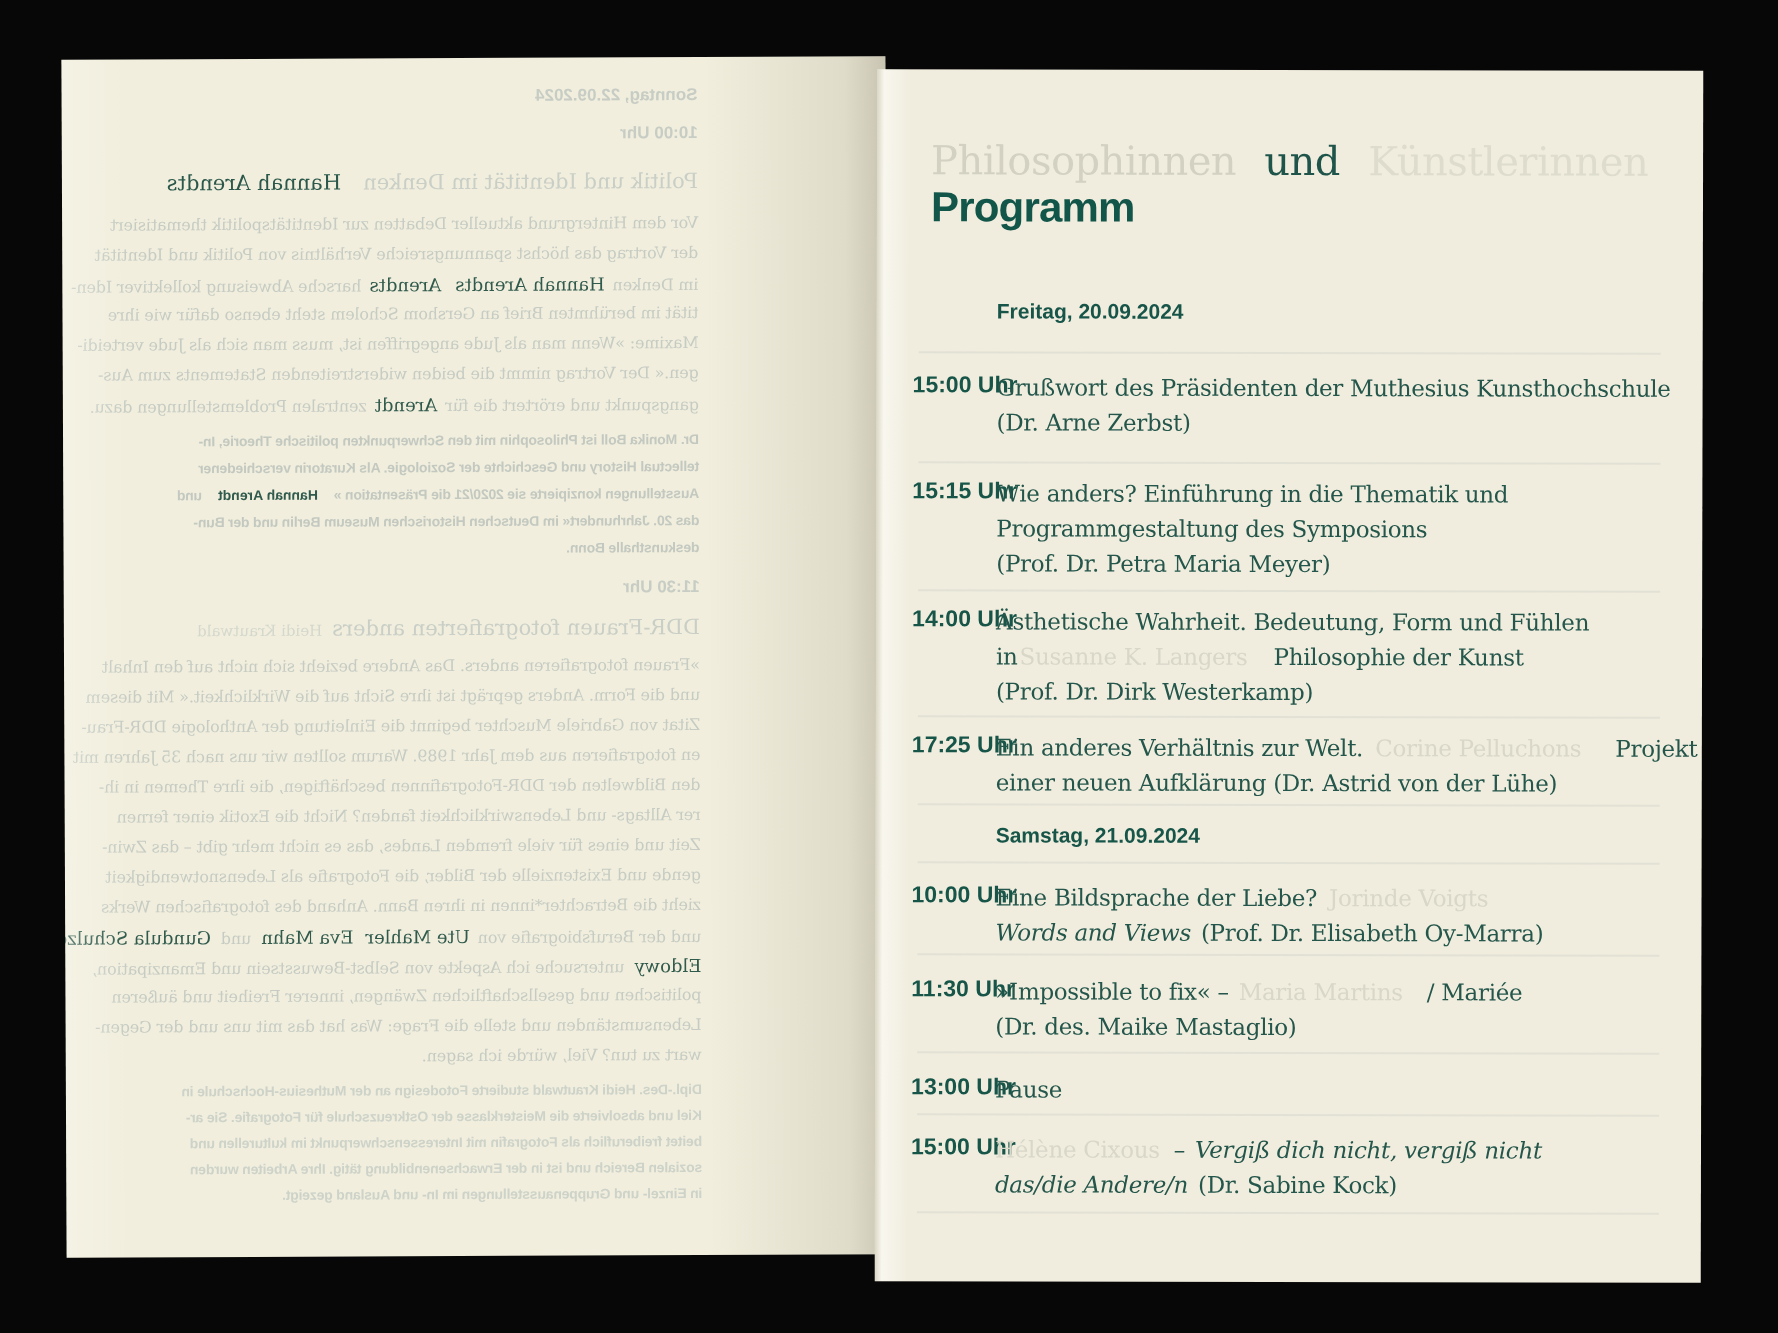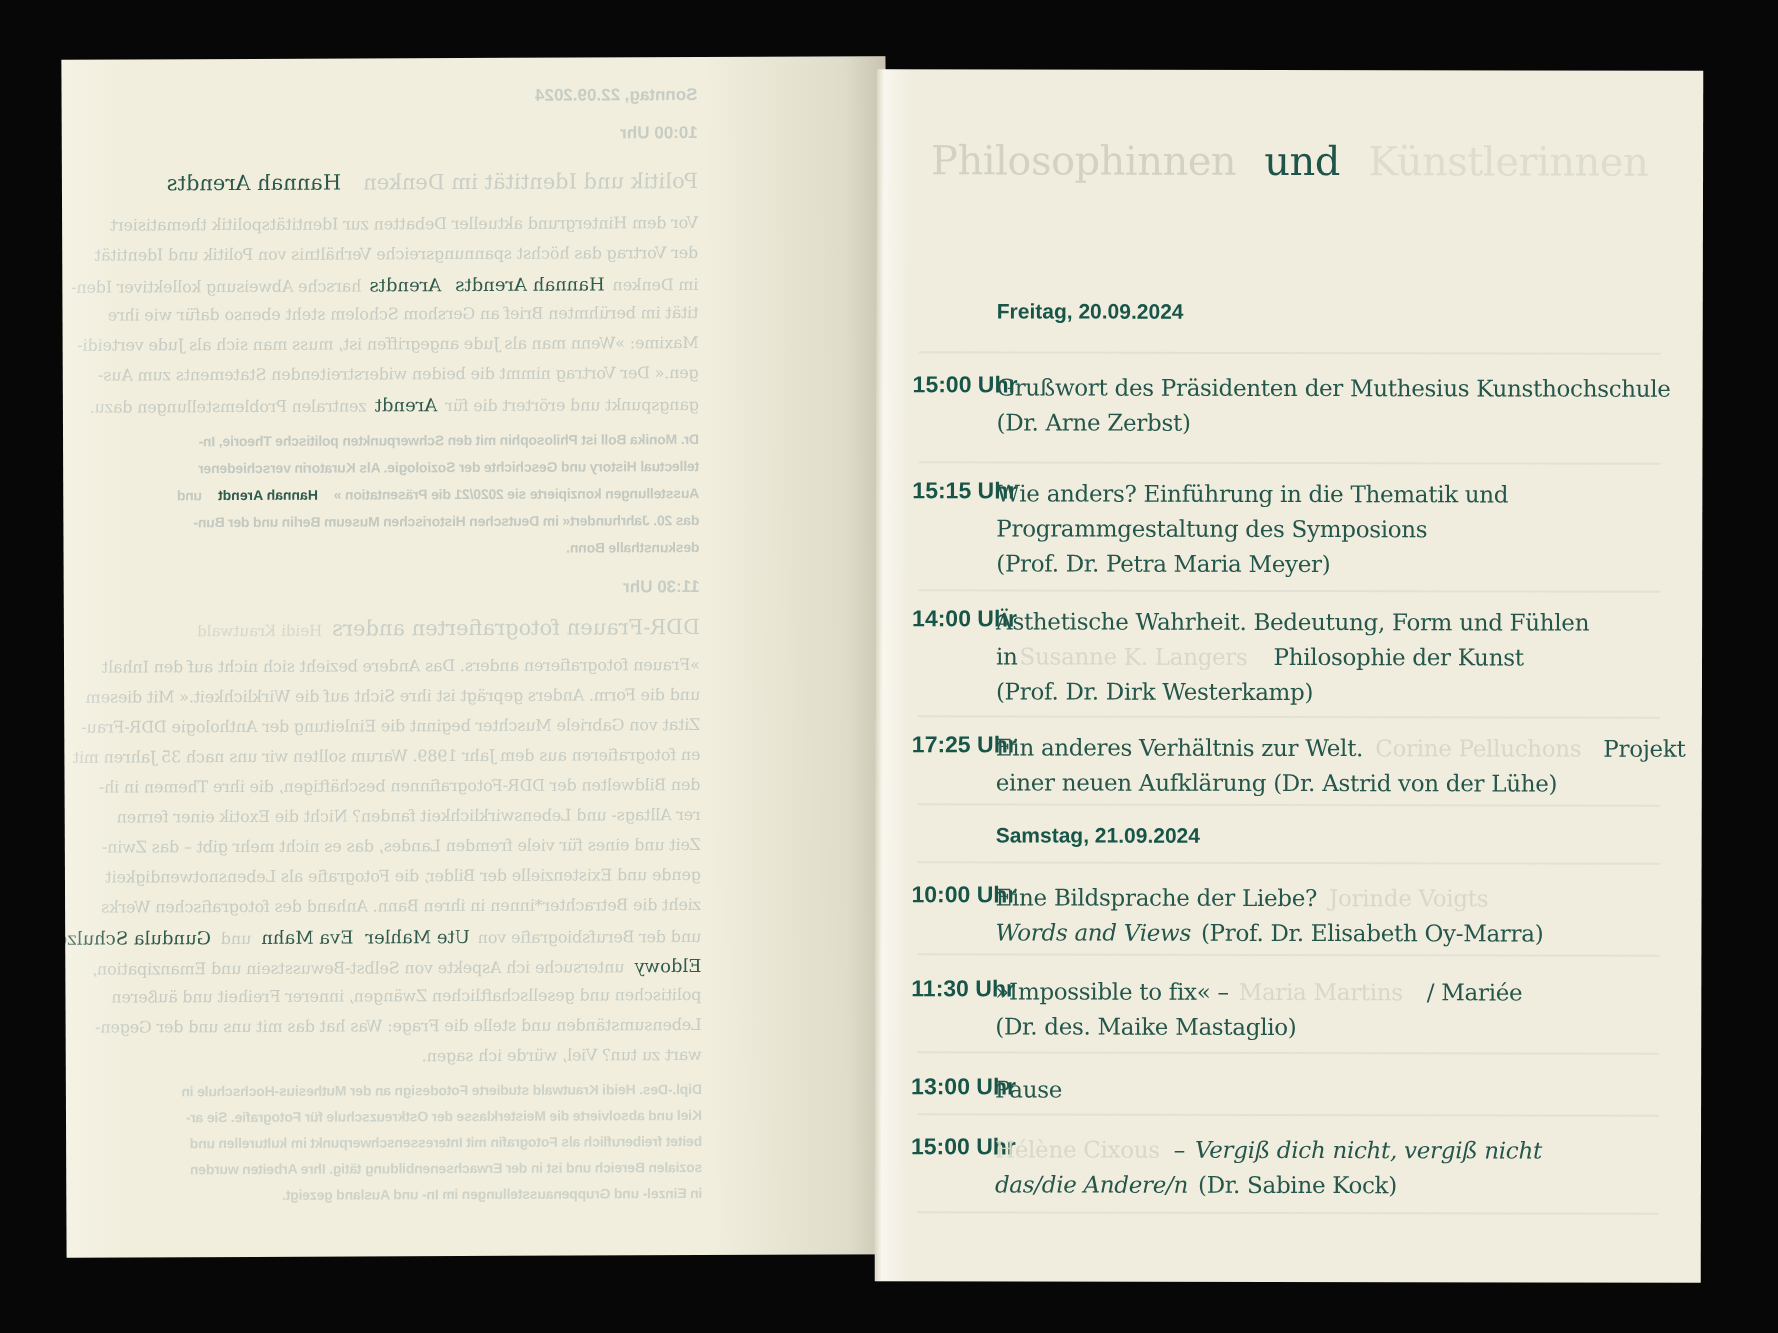--- a/index.html
+++ b/index.html
@@ -97,20 +97,21 @@
         <div class="lline" style="top: 1126px;"><span class="s-lsans2">in Einzel- und Gruppenausstellungen im In- und Ausland gezeigt.</span></div>
       </div>
   </div>
 
   <div id="right-page" class="page">
     <div id="rp-title2" class="rp-abs">
       <span class="tghost">Philosophinnen</span>
       <span class="tdark" style="margin-left:16px">und</span>
       <span class="tghost2" style="margin-left:16px">Künstlerinnen</span>
     </div>
+    <div id="rp-programm" class="rp-abs">Programm</div>
     <div id="right-rows">
         <div class="day" style="top: 230px;">Freitag, 20.09.2024</div>
         <div class="rule" style="top: 282px;"></div>
         <div class="entry" style="top: 302px;">
           <span class="etime">15:00 Uhr</span>
           <div class="elines">
             <div class="eline"><span class="s-dark">Grußwort des Präsidenten der Muthesius Kunsthochschule</span></div>
             <div class="eline"><span class="s-dark">(Dr. Arne Zerbst)</span></div>
           </div>
         </div>
@@ -129,21 +130,21 @@
           <div class="elines">
             <div class="eline"><span class="s-dark">Ästhetische Wahrheit. Bedeutung, Form und Fühlen</span></div>
             <div class="eline"><span class="s-dark">in</span><span class="s-ghost" style="margin-left: 2px;">Susanne K. Langers</span><span class="s-dark" style="margin-left: 26px;">Philosophie der Kunst</span></div>
             <div class="eline"><span class="s-dark">(Prof. Dr. Dirk Westerkamp)</span></div>
           </div>
         </div>
         <div class="rule" style="top: 646px;"></div>
         <div class="entry" style="top: 662px;">
           <span class="etime">17:25 Uhr</span>
           <div class="elines">
-            <div class="eline"><span class="s-dark">Ein anderes Verhältnis zur Welt.</span><span class="s-ghost" style="margin-left: 12px;">Corine Pelluchons</span><span class="s-dark" style="margin-left: 22px;">Projekt</span></div>
+            <div class="eline"><span class="s-dark">Ein anderes Verhältnis zur Welt.</span><span class="s-ghost" style="margin-left: 12px;">Corine Pelluchons</span><span class="s-dark" style="margin-left: 34px;">Projekt</span></div>
             <div class="eline"><span class="s-dark">einer neuen Aufklärung (Dr. Astrid von der Lühe)</span></div>
           </div>
         </div>
         <div class="rule" style="top: 734px;"></div>
         <div class="day" style="top: 754px;">Samstag, 21.09.2024</div>
         <div class="rule" style="top: 792px;"></div>
         <div class="entry" style="top: 812px;">
           <span class="etime">10:00 Uhr</span>
           <div class="elines">
             <div class="eline"><span class="s-dark">Eine Bildsprache der Liebe?</span><span class="s-ghost" style="margin-left: 12px;">Jorinde Voigts</span></div>

